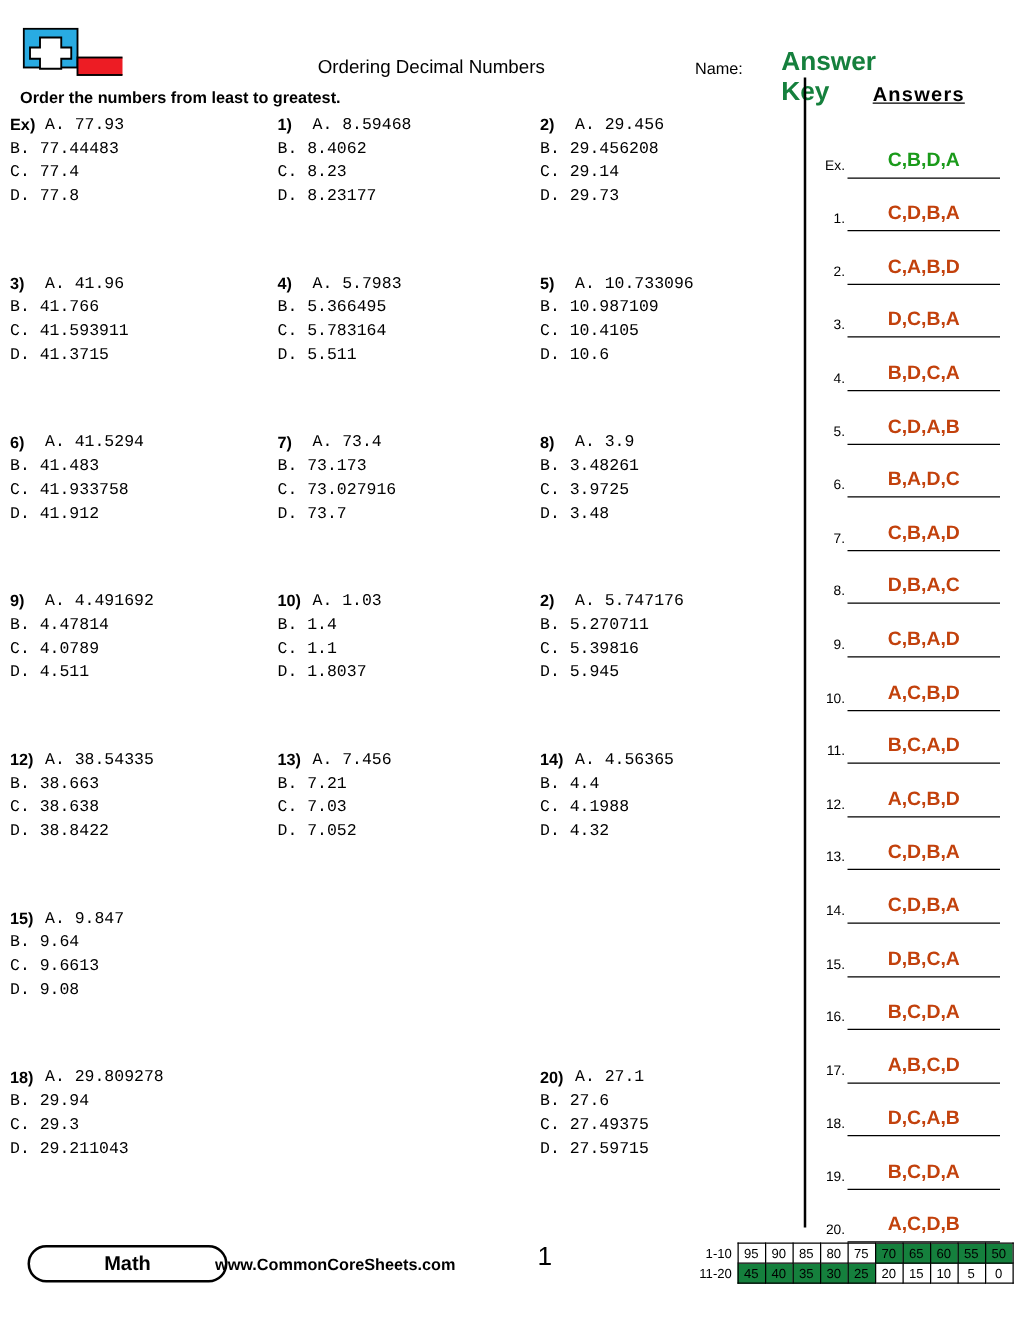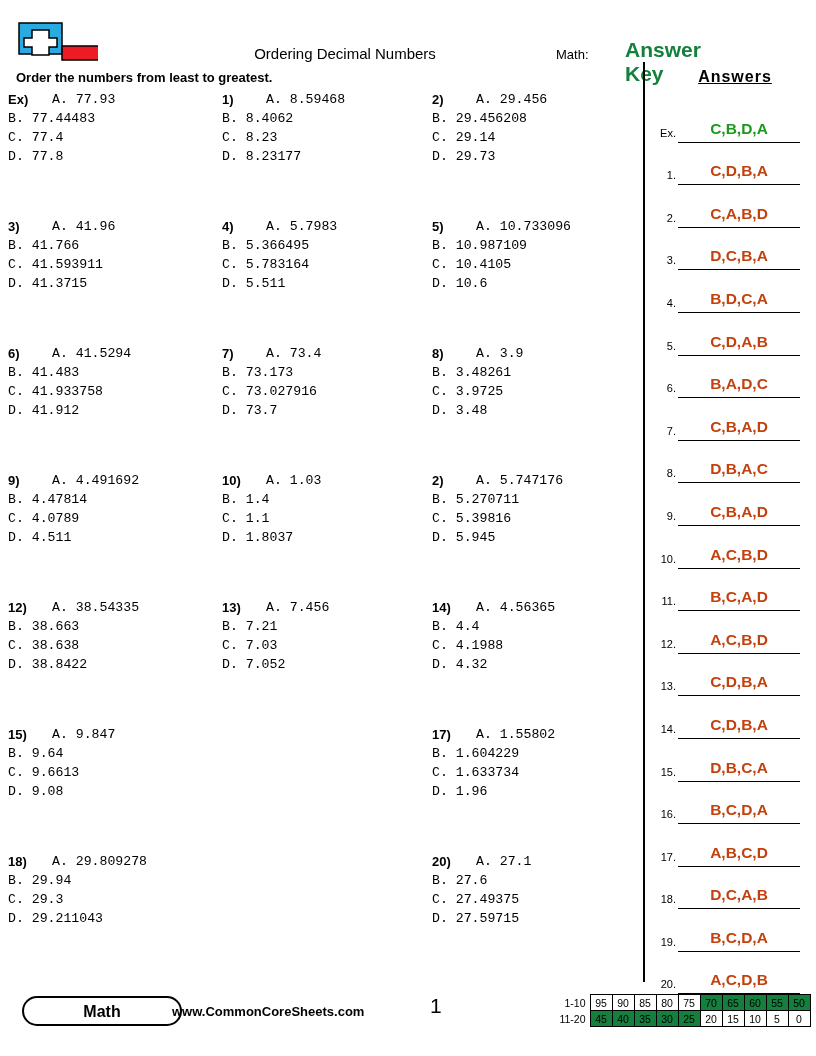--- a/index.html
+++ b/index.html
@@ -84,21 +84,21 @@
   .prob .num {
     position: absolute;
     left: 0; top: 0;
     width: 38px;
     text-align: left;
     font-family: "Liberation Sans", sans-serif;
     font-size: 13px;
     font-weight: bold;
   }
   .prob .choices {
-    margin-left: 44px;
+    margin-left: 28px;
     white-space: pre;
     text-align: center;
   }
   .prob.c0 { left: 8px; }
   .prob.c1 { left: 222px; }
   .prob.c2 { left: 432px; }
 
   
   .answers-head {
     position: absolute;
@@ -203,21 +203,21 @@
 
 <div class="header">
   <div class="logo">
     <svg width="80" height="46" viewBox="0 0 80 46">
       <rect x="1" y="1" width="43" height="31" fill="#29abe2" stroke="#000" stroke-width="1.5"></rect>
       <path d="M14 8 h17 v8 h8 v9 h-8 v8 h-17 v-8 h-8 v-9 h8 z" fill="#ffffff" stroke="#000" stroke-width="1.5"></path>
       <rect x="44" y="24" width="38" height="14" fill="#ed1c24" stroke="#000" stroke-width="1.5"></rect>
     </svg>
   </div>
   <div class="doc-title">Ordering Decimal Numbers</div>
-  <div class="name-label">Math:</div>
+  <div class="name-label">Name:</div>
   <div class="answer-key">Answer Key</div>
 </div>
 
 <div class="instruction">Order the numbers from least to greatest.</div>
 
 <div class="vdivider"></div>
 
 <div class="problems">
 
   <div class="prow">
@@ -340,27 +340,20 @@
     </div>
   </div>
 
   <div class="prow">
     <div class="prob c0">
       <span class="num">15)</span>
       <span class="choices">A. 9.847
 B. 9.64
 C. 9.6613
 D. 9.08</span>
-    </div>
-    <div class="prob c2">
-      <span class="num">17)</span>
-      <span class="choices">A. 1.55802
-B. 1.604229
-C. 1.633734
-D. 1.96</span>
     </div>
   </div>
 
   <div class="prow">
     <div class="prob c0">
       <span class="num">18)</span>
       <span class="choices">A. 29.809278
 B. 29.94
 C. 29.3
 D. 29.211043</span>

